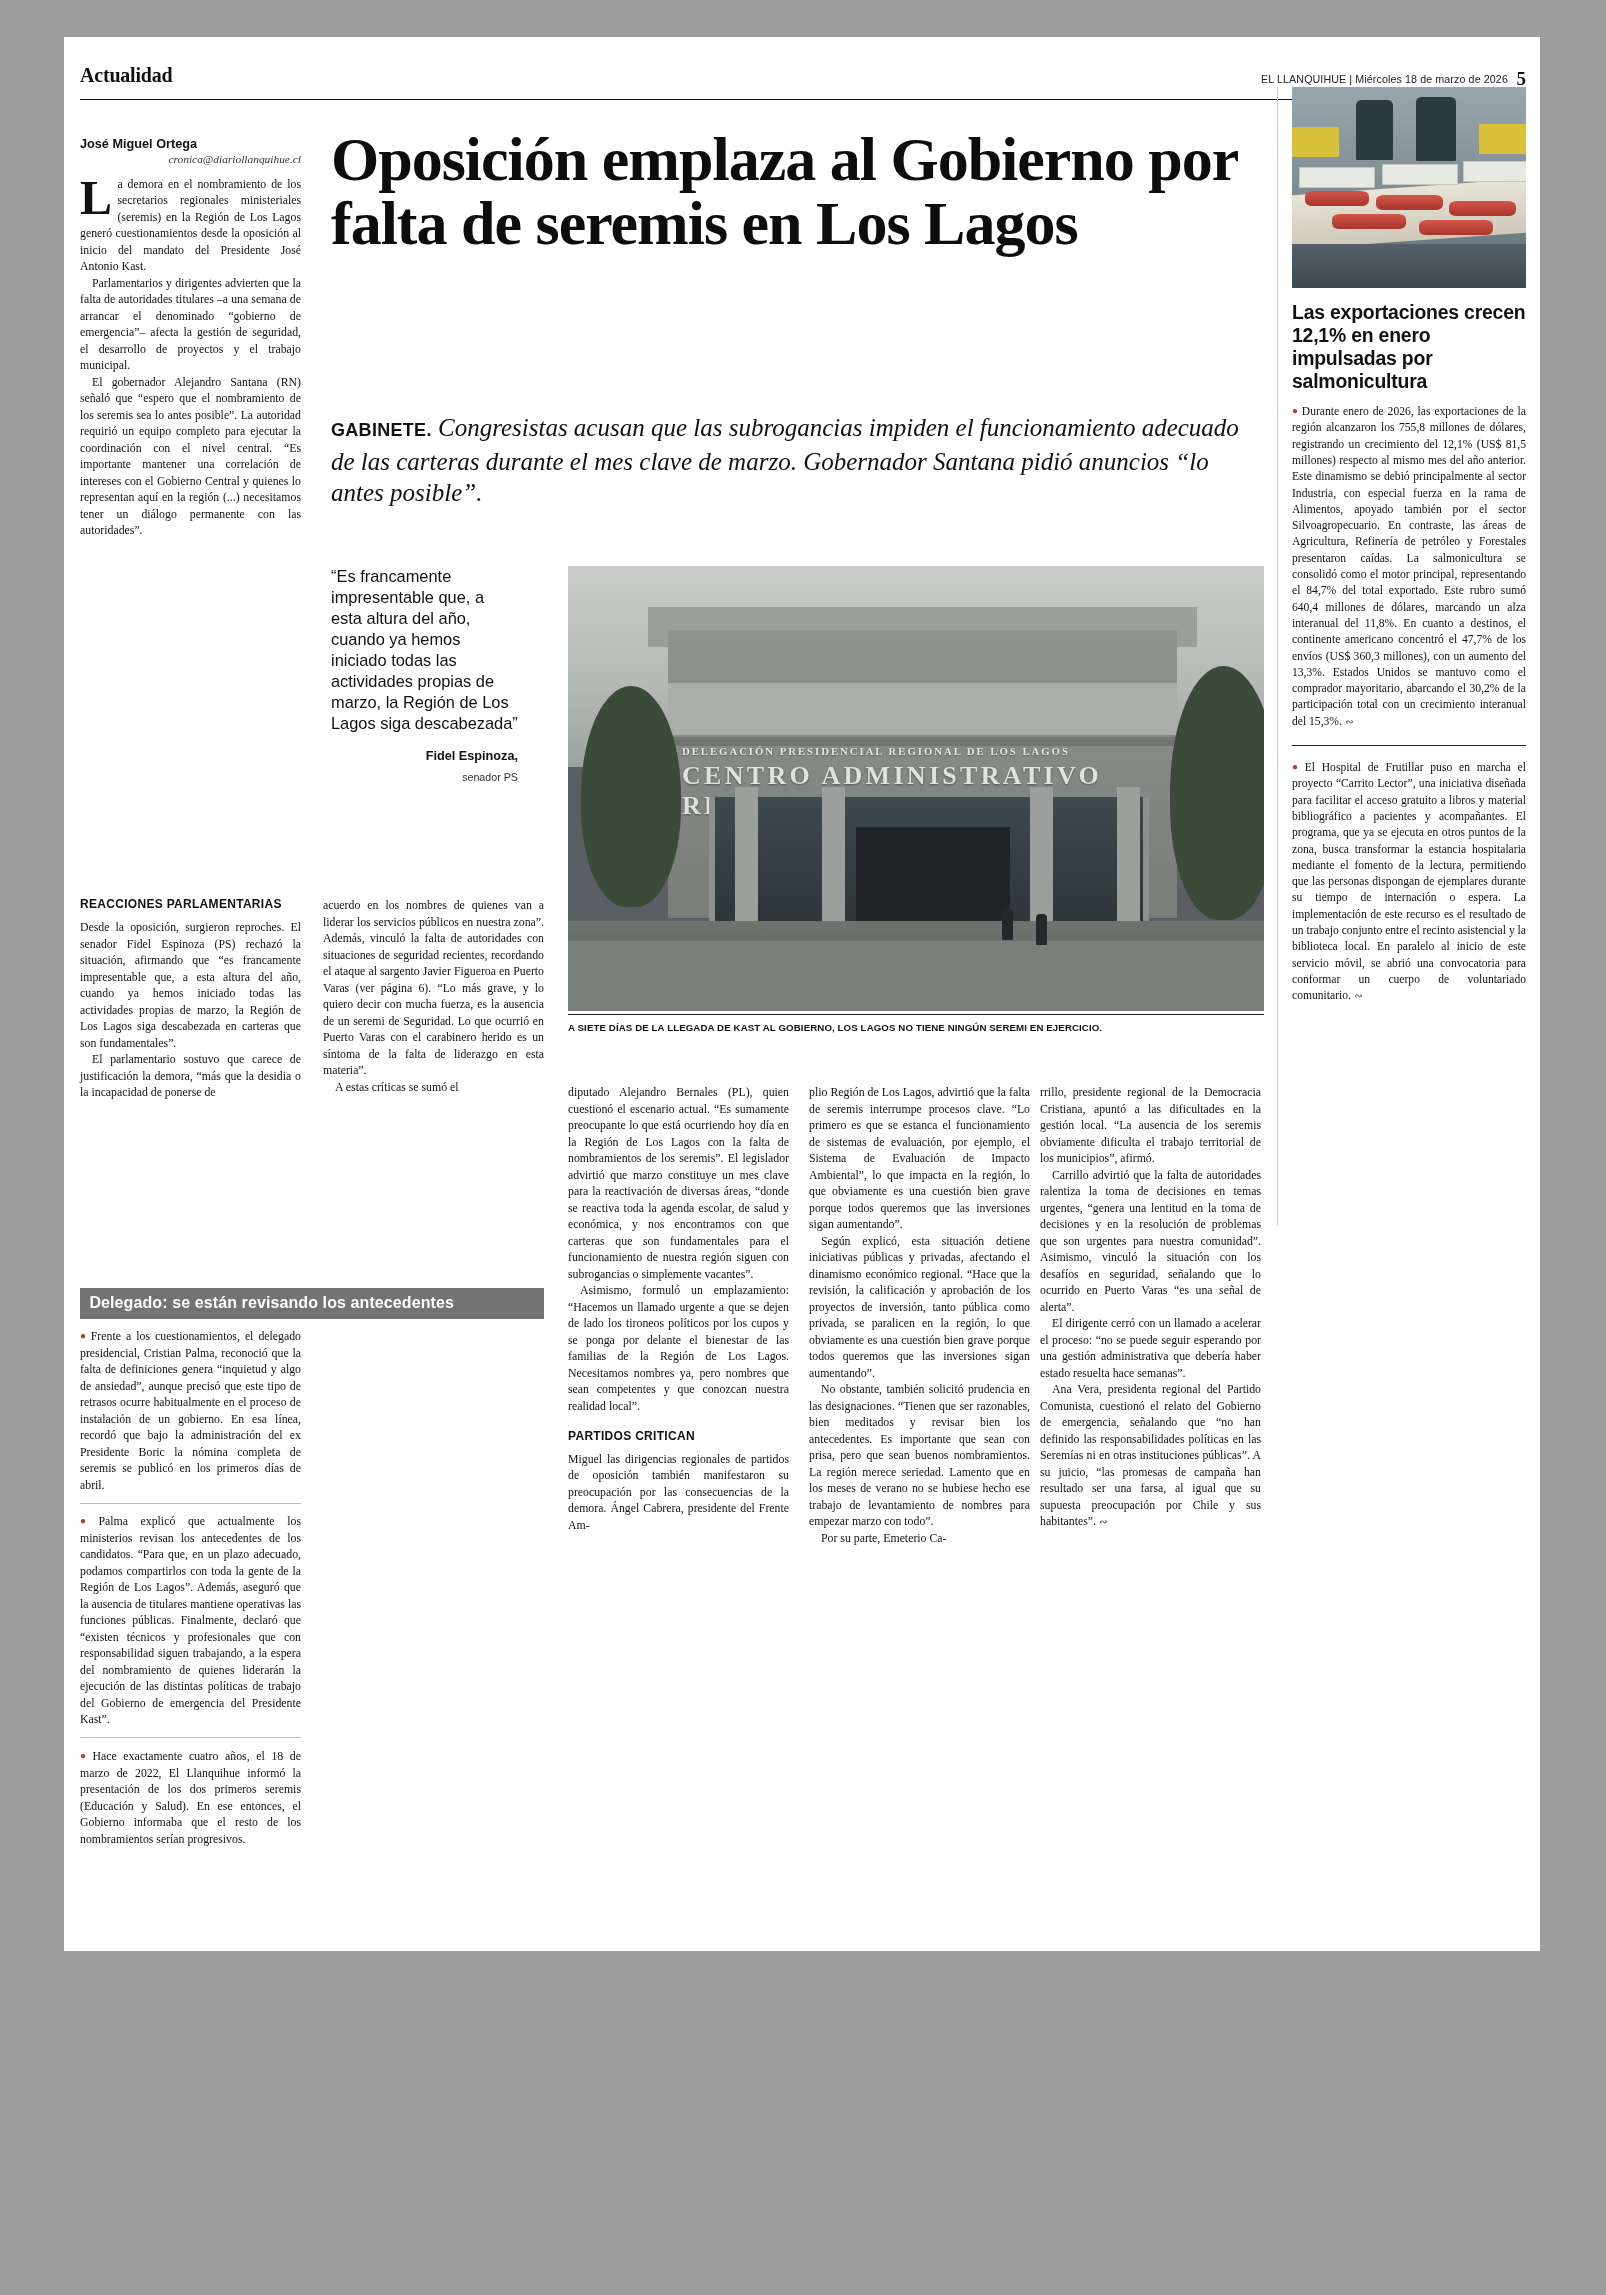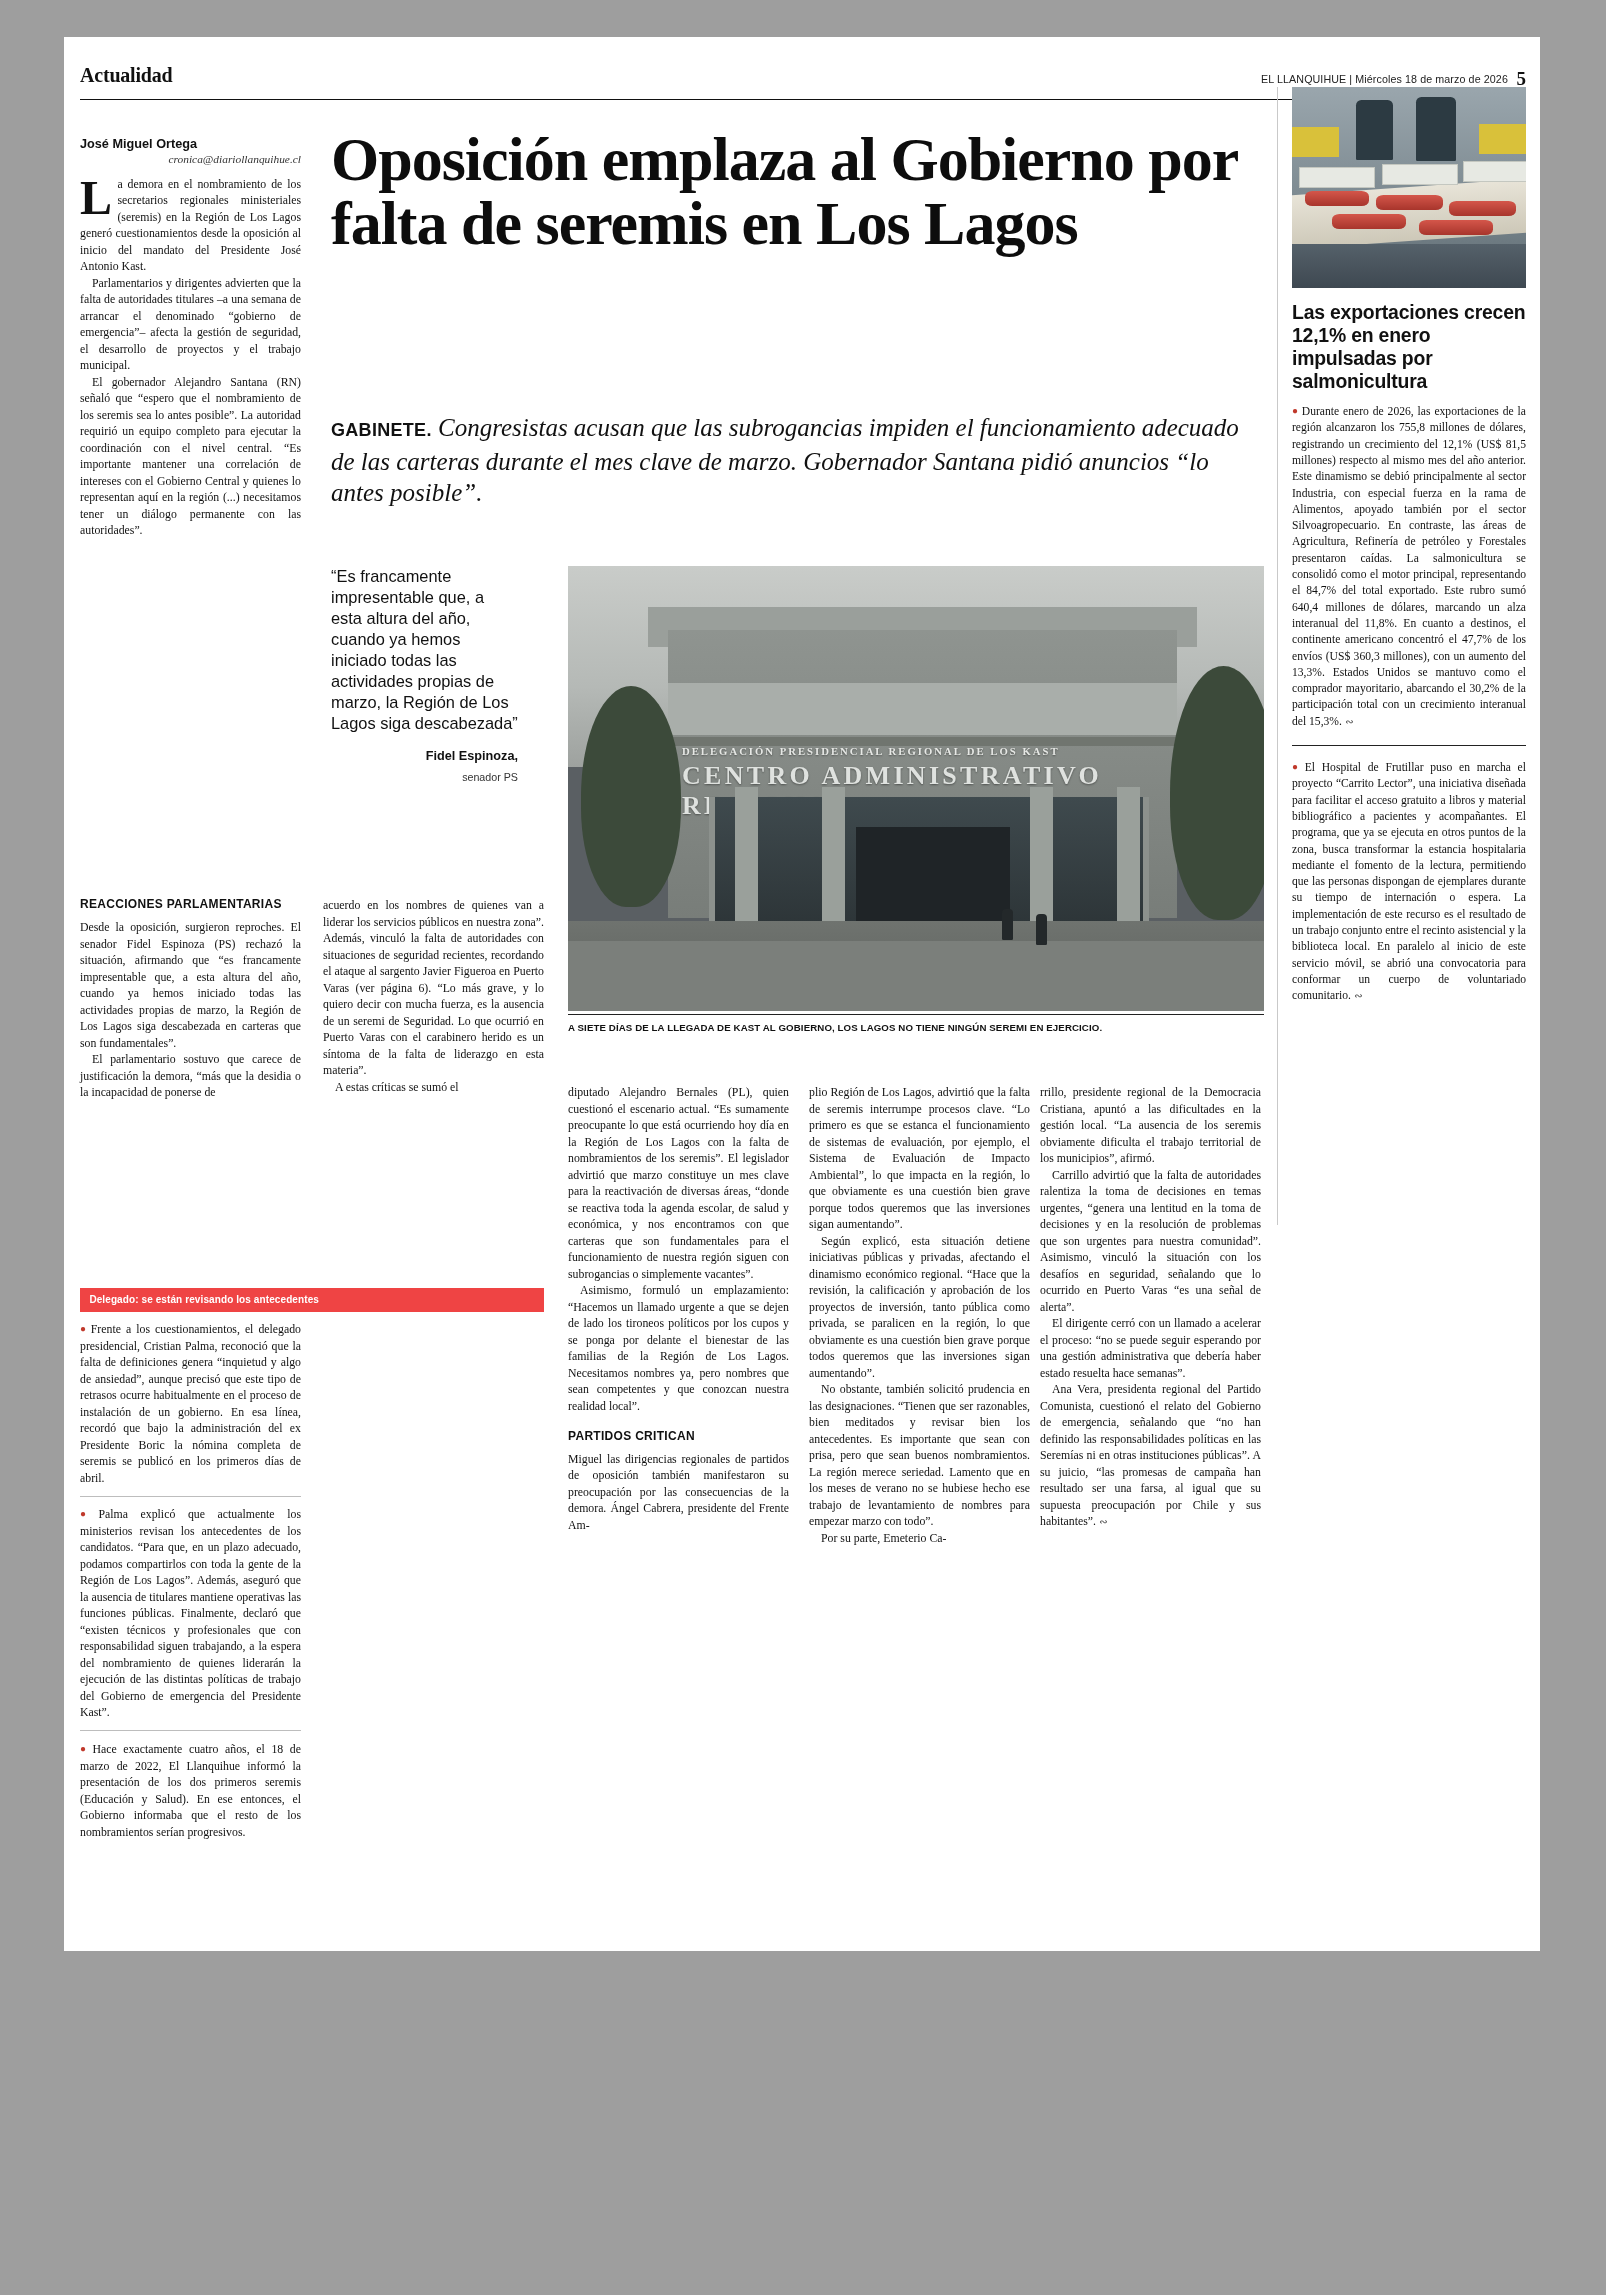--- a/index.html
+++ b/index.html
@@ -313,25 +313,25 @@
   }
 
   
   .box-delegado {
     position: absolute;
     left: 80px;
     top: 1288px;
     width: 464px;
   }
   .box-head {
-    background: #ef4444;
+    background: #737373;
     color: #fff;
     font-family: "Liberation Sans", sans-serif;
     font-weight: bold;
-    font-size: 10px;
+    font-size: 16px;
     padding: 6px 9.4px 6.7px 9.4px;
     letter-spacing: 0.1px;
   }
   .bullet-item {
     font-family: "Liberation Serif", serif;
     font-size: 11.8px;
     line-height: 16.5px;
     color: #111;
     text-align: justify;
     padding: 9.4px 0 9.4px 0;
@@ -459,21 +459,21 @@
 
   <div class="photo-wrap">
 
     <div class="photo">
       <div class="sky"></div>
       <div class="bldg-top"></div>
       <div class="bldg-main"></div>
       <div class="bldg-band"></div>
       <div class="bldg-band2"></div>
       <div class="bldg-sign">
-        <small>DELEGACIÓN PRESIDENCIAL REGIONAL DE LOS KAST</small>
+        <small>DELEGACIÓN PRESIDENCIAL REGIONAL DE LOS LAGOS</small>
         <span>CENTRO ADMINISTRATIVO REGIONAL</span>
       </div>
       <div class="glass"></div>
       <div class="entry-dark"></div>
       <div class="col-pillar" style="left:167px;"></div>
       <div class="col-pillar" style="left:254px;"></div>
       <div class="col-pillar" style="left:462px;"></div>
       <div class="col-pillar" style="left:549px;"></div>
       <div class="ground"></div>
       <div class="plaza"></div>

